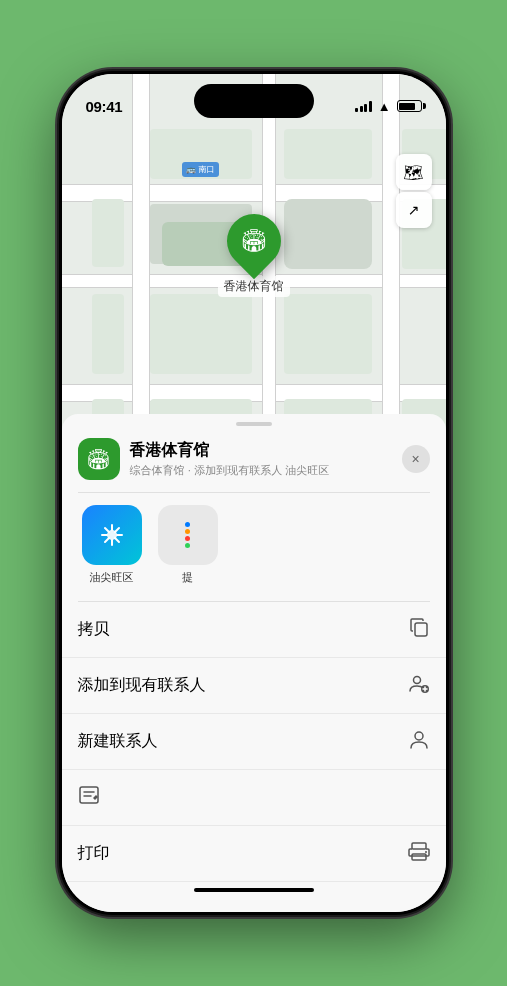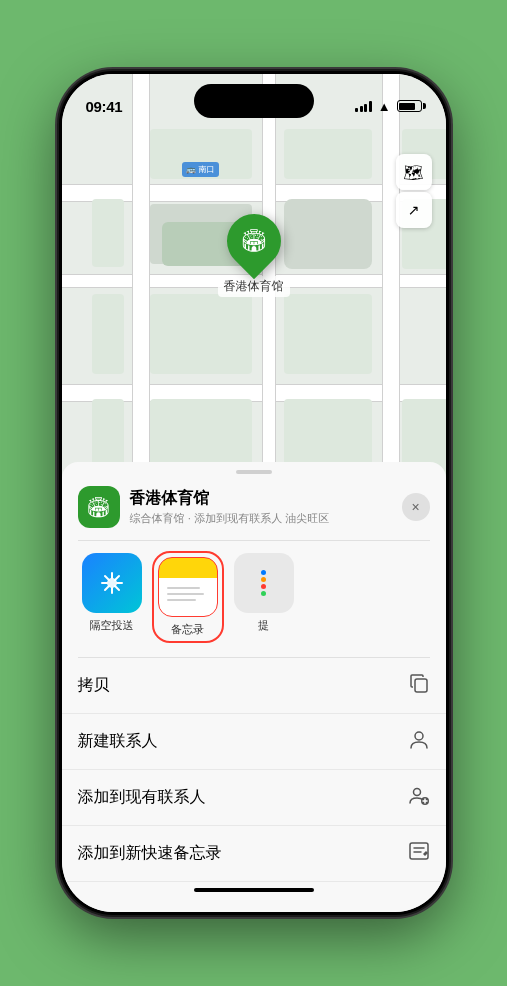--- a/index.html
+++ b/index.html
@@ -459,35 +459,25 @@
               <path d="M14 4 Q14 8 14 9" stroke="white" stroke-width="2" stroke-linecap="round"></path>
               <path d="M14 19 Q14 23 14 24" stroke="white" stroke-width="2" stroke-linecap="round"></path>
               <path d="M7 7 Q10 10 11 11" stroke="white" stroke-width="2" stroke-linecap="round"></path>
               <path d="M17 17 Q20 20 21 21" stroke="white" stroke-width="2" stroke-linecap="round"></path>
               <path d="M4 14 Q8 14 9 14" stroke="white" stroke-width="2" stroke-linecap="round"></path>
               <path d="M19 14 Q23 14 24 14" stroke="white" stroke-width="2" stroke-linecap="round"></path>
               <path d="M7 21 Q10 18 11 17" stroke="white" stroke-width="2" stroke-linecap="round"></path>
               <path d="M17 11 Q20 8 21 7" stroke="white" stroke-width="2" stroke-linecap="round"></path>
             </svg>
           </div>
-          <div class="share-label">隔空投送</div>
-        </div>
-
-
-
-        <div class="share-item" style="outline: 2px solid #ff3b30; border-radius: 16px; padding: 4px;">
-          <div class="share-icon notes">
-            <div class="notes-lines">
-              <div class="notes-line" style="width:80%;"></div>
-              <div class="notes-line" style="width:90%;"></div>
-              <div class="notes-line" style="width:70%;"></div>
-            </div>
-          </div>
-          <div class="share-label">备忘录</div>
-        </div>
+          <div class="share-label">油尖旺区</div>
+        </div>
+
+
+
 
         <div class="share-item">
           <div class="share-more">
             <div class="dots-icon" style="align-items:center;">
               <span style="background:#007aff;"></span>
               <span style="background:#ff9500;"></span>
               <span style="background:#ff3b30;"></span>
               <span style="background:#30d158;"></span>
             </div>
           </div>
@@ -500,46 +490,56 @@
       <div class="action-row">
         <div class="action-label">拷贝</div>
         <div class="action-icon">
           <svg width="22" height="22" viewBox="0 0 22 22" fill="none">
             <rect x="7" y="7" width="12" height="13" rx="2" stroke="#555" stroke-width="1.5" fill="none"></rect>
             <path d="M5 15 H4 Q3 15 3 14 V4 Q3 3 4 3 H14 Q15 3 15 4 V5" stroke="#555" stroke-width="1.5" fill="none"></path>
           </svg>
         </div>
       </div>
       <div class="action-row">
-        <div class="action-label">新建联系人</div>
-        <div class="action-icon">
-          <svg width="22" height="22" viewBox="0 0 22 22" fill="none">
-            <circle cx="11" cy="8" r="4" stroke="#555" stroke-width="1.5" fill="none"></circle>
-            <path d="M3 20 Q3 14 11 14 Q19 14 19 20" stroke="#555" stroke-width="1.5" fill="none" stroke-linecap="round"></path>
-          </svg>
-        </div>
-      </div>
-      <div class="action-row">
         <div class="action-label">添加到现有联系人</div>
         <div class="action-icon">
           <svg width="22" height="22" viewBox="0 0 22 22" fill="none">
             <circle cx="9" cy="8" r="3.5" stroke="#555" stroke-width="1.5" fill="none"></circle>
             <path d="M2 19 Q2 14 9 14 Q13 14 15 16" stroke="#555" stroke-width="1.5" fill="none" stroke-linecap="round"></path>
             <circle cx="17" cy="17" r="4" fill="#555"></circle>
             <path d="M15 17 H19 M17 15 V19" stroke="white" stroke-width="1.5" stroke-linecap="round"></path>
           </svg>
         </div>
       </div>
       <div class="action-row">
-        <div class="action-label">添加到新快速备忘录</div>
+        <div class="action-label">新建联系人</div>
+        <div class="action-icon">
+          <svg width="22" height="22" viewBox="0 0 22 22" fill="none">
+            <circle cx="11" cy="8" r="4" stroke="#555" stroke-width="1.5" fill="none"></circle>
+            <path d="M3 20 Q3 14 11 14 Q19 14 19 20" stroke="#555" stroke-width="1.5" fill="none" stroke-linecap="round"></path>
+          </svg>
+        </div>
+      </div>
+      <div class="action-row">
         <div class="action-icon">
           <svg width="22" height="22" viewBox="0 0 22 22" fill="none">
             <rect x="2" y="3" width="18" height="16" rx="2" stroke="#555" stroke-width="1.5" fill="none"></rect>
             <path d="M6 8 H16 M6 12 H13" stroke="#555" stroke-width="1.5" stroke-linecap="round"></path>
             <path d="M15 14 L18 11 L20 13 L17 16 Z" fill="#555"></path>
           </svg>
         </div>
       </div>
+      <div class="action-row">
+        <div class="action-label">打印</div>
+        <div class="action-icon">
+          <svg width="22" height="22" viewBox="0 0 22 22" fill="none">
+            <rect x="4" y="3" width="14" height="6" rx="1" stroke="#555" stroke-width="1.5" fill="none"></rect>
+            <rect x="4" y="14" width="14" height="6" rx="1" stroke="#555" stroke-width="1.5" fill="none"></rect>
+            <path d="M4 9 H2 Q1 9 1 10 V15 Q1 16 2 16 H20 Q21 16 21 15 V10 Q21 9 20 9 H18" stroke="#555" stroke-width="1.5" fill="none"></path>
+            <circle cx="18" cy="12" r="1" fill="#555"></circle>
+          </svg>
+        </div>
+      </div>
 
       <div style="width:120px;height:4px;background:#000;border-radius:2px;margin:6px auto 0;"></div>
     </div>
   </div>
 </div>
 
 </body></html>

